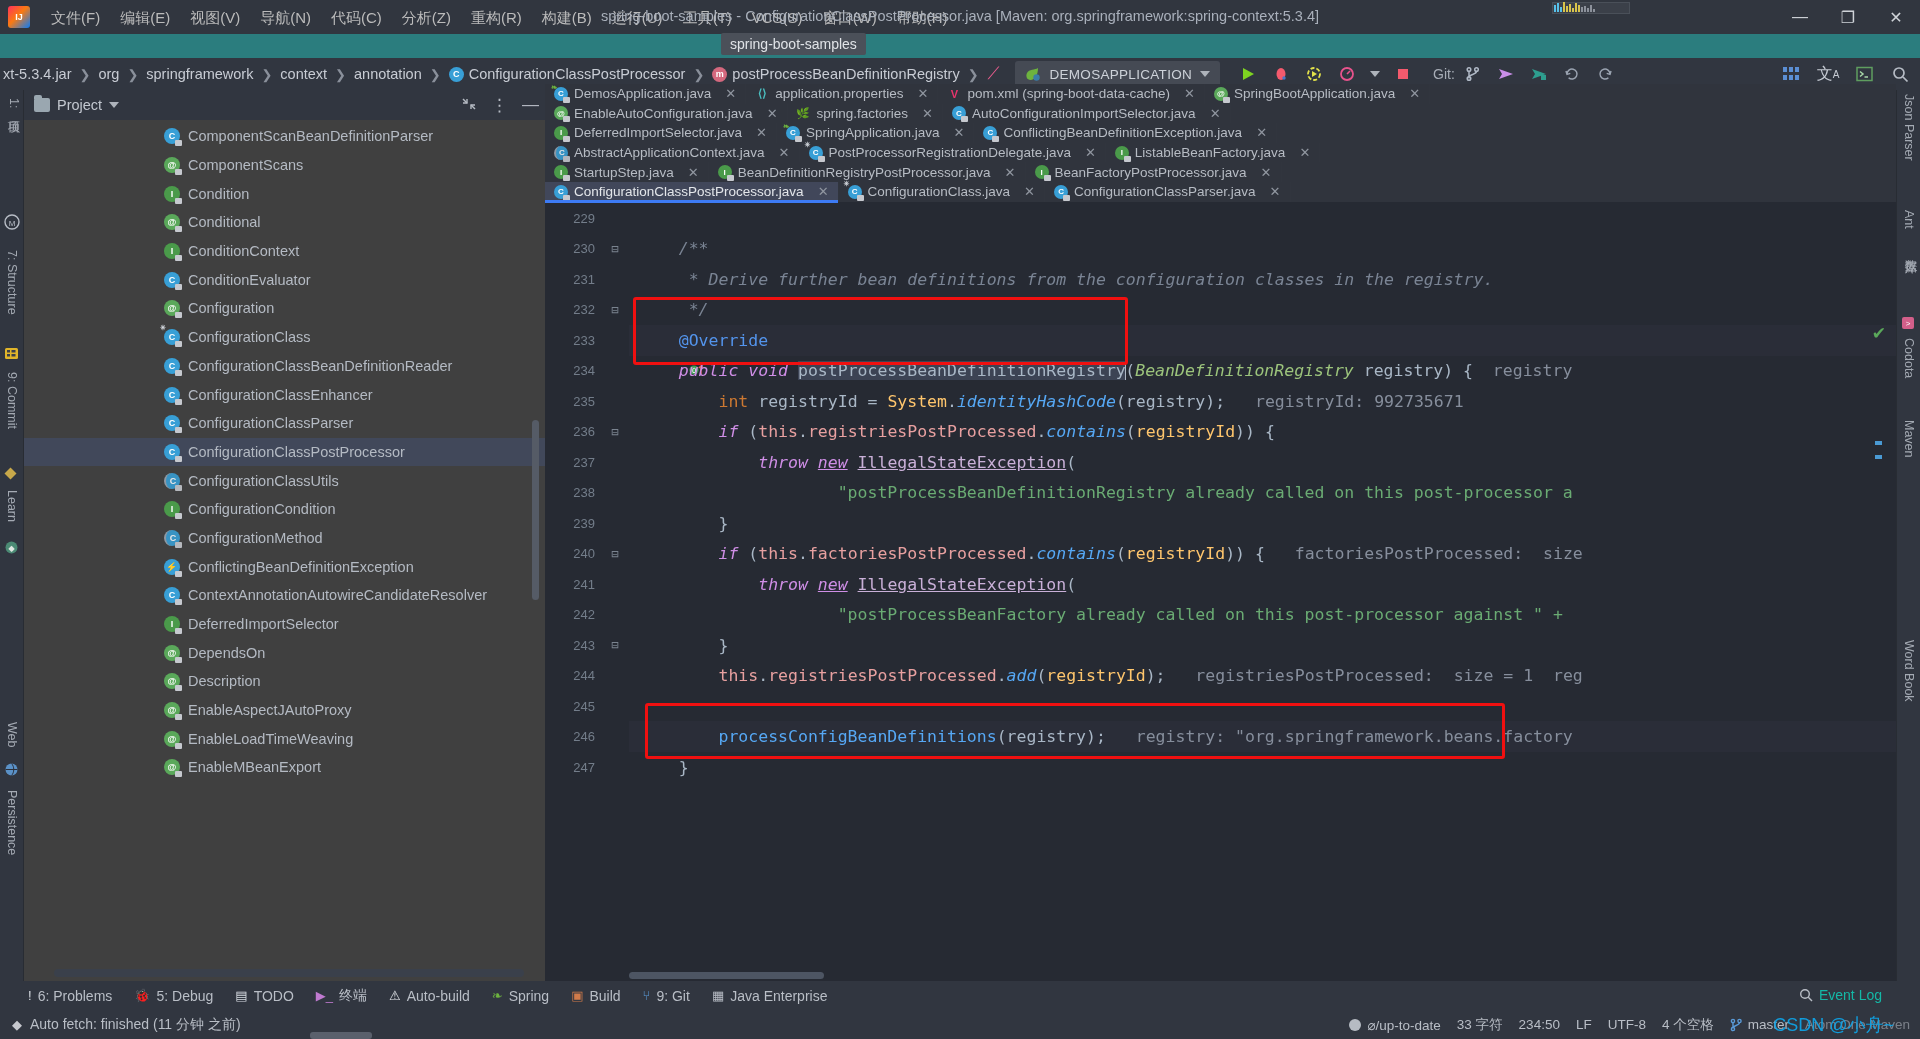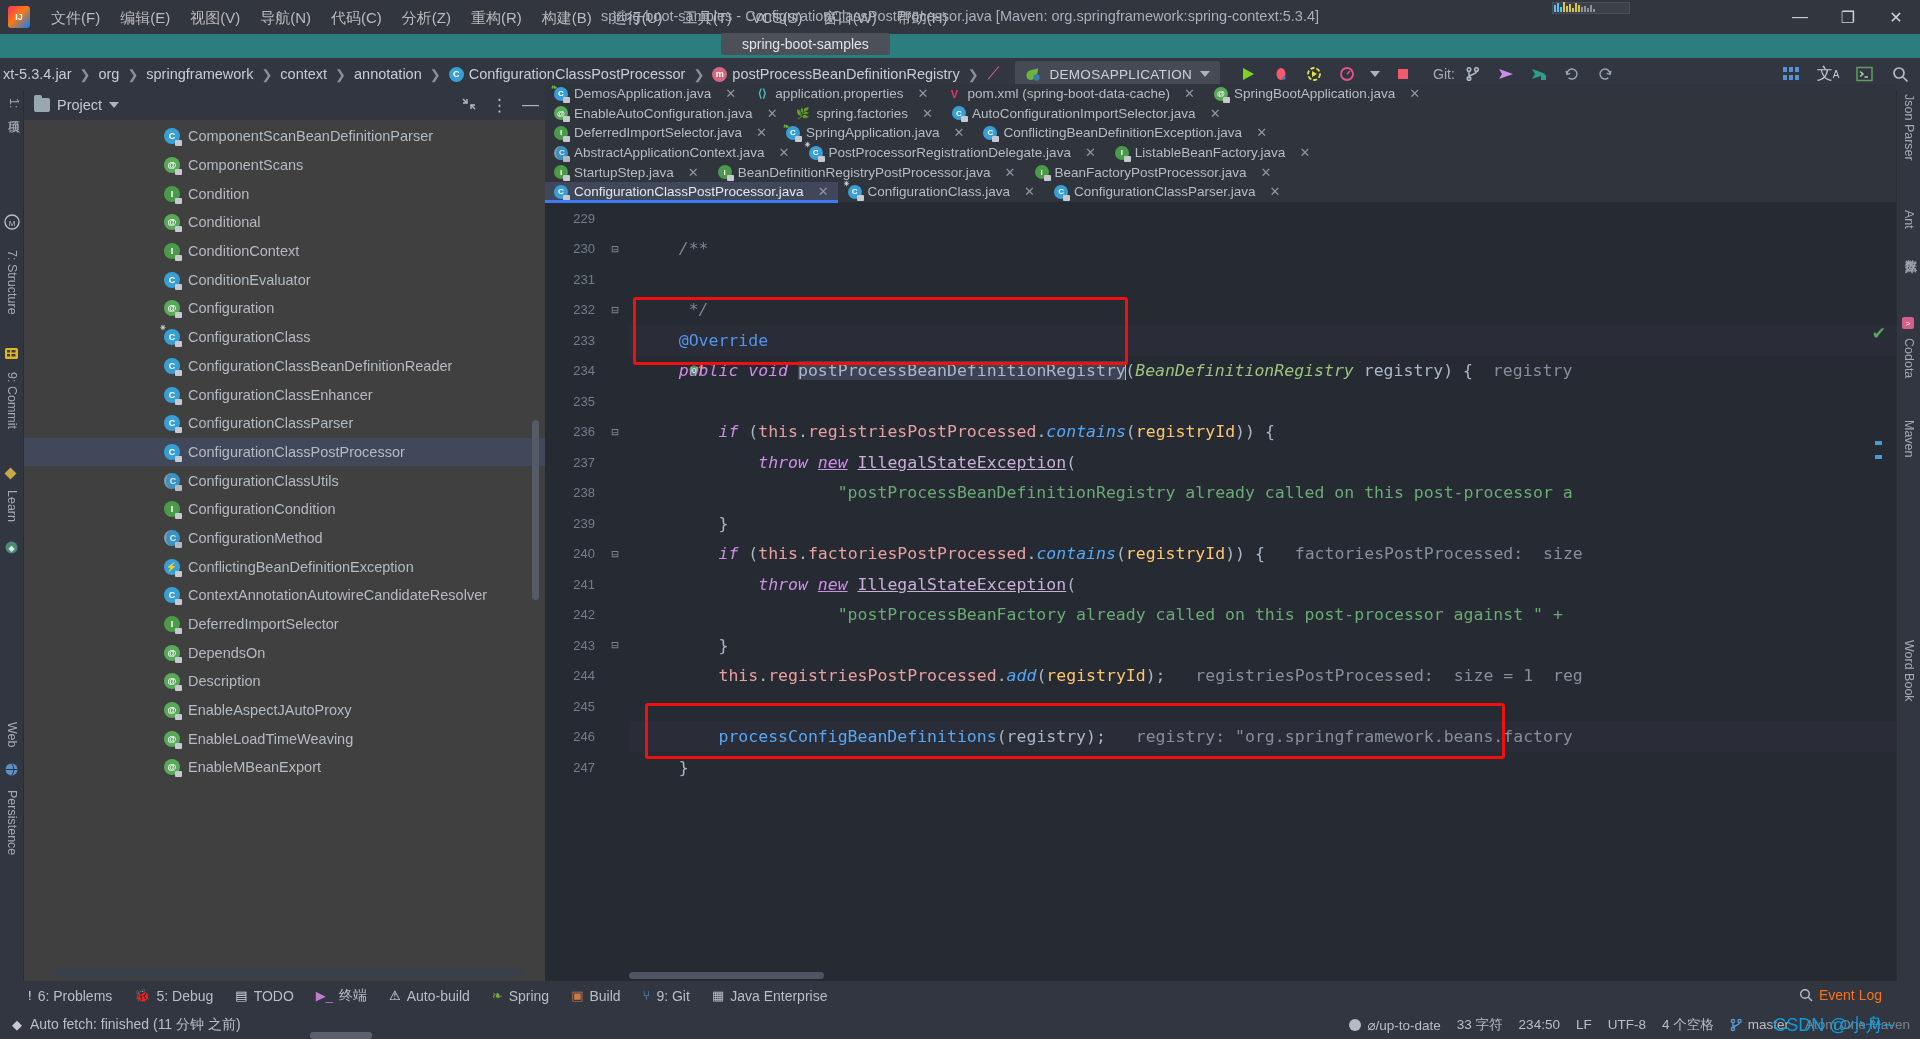--- a/index.html
+++ b/index.html
@@ -56,21 +56,21 @@
   .mem-indicator i { display: block; width: 2px; background: #57c0e8; }
 
   
   .teal-band {
     position: absolute; left: 0; top: 34px; width: 1920px; height: 24px;
     background: #2b7d7e;
   }
   .tooltip-chip {
     position: absolute; left: 721px; top: 33px;
     background: #4b5059; color: #e0e3e7; font-size: 14px;
-    padding: 3px 21px; border-radius: 2px; z-index: 20;
+    padding: 3px 9px; border-radius: 2px; z-index: 20;
   }
 
   
   .navbar {
     position: absolute; left: 0; top: 58px; width: 1920px; height: 32px;
     background: #313640; display: flex; align-items: center;
     color: #c8ccd4; font-size: 14.5px;
   }
   .crumbs { display: flex; align-items: center; margin-left: 0px; }
   .crumb { display: flex; align-items: center; gap: 5px; padding: 2px 3px; white-space: nowrap; }
@@ -749,20 +749,21 @@
 
         <div class="cline">
           <span class="lno">230</span>
           <span class="fold">⊟</span>
           <span class="ctext cmt">    /**</span>
         </div>
 
         <div class="cline">
           <span class="lno">231</span>
           <span class="fold"></span>
+          <span class="ctext cmt">     * Derive further bean definitions from the configuration classes in the registry.</span>
         </div>
 
         <div class="cline">
           <span class="lno">232</span>
           <span class="fold">⊟</span>
           <span class="ctext cmt">     */</span>
         </div>
 
         <div class="cline">
           <span class="lno">233</span>
@@ -778,20 +779,21 @@
                 <text x="6" y="10" font-size="7" fill="#fff" text-anchor="middle">O</text>
               <path d="M13 11 L13 3 M10.8 5 L13 3 L15.2 5" stroke="#e06a5a" stroke-width="1.4" fill="none"></path>
             </svg>
           </span>
           <span class="ctext">    <span class="kpurple">public void</span> <span class="sel-tok">postProcessBeanDefinitionRegistry</span><span class="caret"></span>(<span class="typ">BeanDefinitionRegistry</span> registry) {  <span class="hintk">registry</span></span>
         </div>
 
         <div class="cline">
           <span class="lno">235</span>
           <span class="fold"></span>
+          <span class="ctext">        <span class="k">int</span> registryId = <span class="fn">System</span>.<span class="blu">identityHashCode</span>(registry);   <span class="hintk">registryId: 992735671</span></span>
         </div>
 
         <div class="cline">
           <span class="lno">236</span>
           <span class="fold">⊟</span>
           <span class="ctext">        <span class="kpurple">if</span> (<span class="pal">this</span>.<span class="pal">registriesPostProcessed</span>.<span class="blu">contains</span>(<span class="fn">registryId</span>)) {</span>
         </div>
 
         <div class="cline">
           <span class="lno">237</span>
@@ -931,21 +933,21 @@
           <path d="M3 4.6v6M9.5 4.6C9.5 8 3 7 3 10"></path>
         </svg>
         <span>master</span>
       </span>
       <span style="opacity:.55">Atom One Maven</span>
     </div>
     <span class="csdn">CSDN @小舟~</span>
     <div class="hsb-bottom"></div>
   </div>
 
-  <div style="position:absolute;right:38px;bottom:30px;height:29px;display:flex;align-items:center;gap:6px;color:#f97316;font-size:14px">
+  <div style="position:absolute;right:38px;bottom:30px;height:29px;display:flex;align-items:center;gap:6px;color:#14b8a6;font-size:14px">
     <svg width="14" height="14" viewBox="0 0 14 14" fill="none" stroke="#b9bec6" stroke-width="1.4">
       <circle cx="6" cy="6" r="4.3"></circle>
         <line x1="9.3" y1="9.3" x2="13" y2="13"></line>
     </svg>
     <span>Event Log</span>
   </div>
 
 </div>
 
 </body></html>

